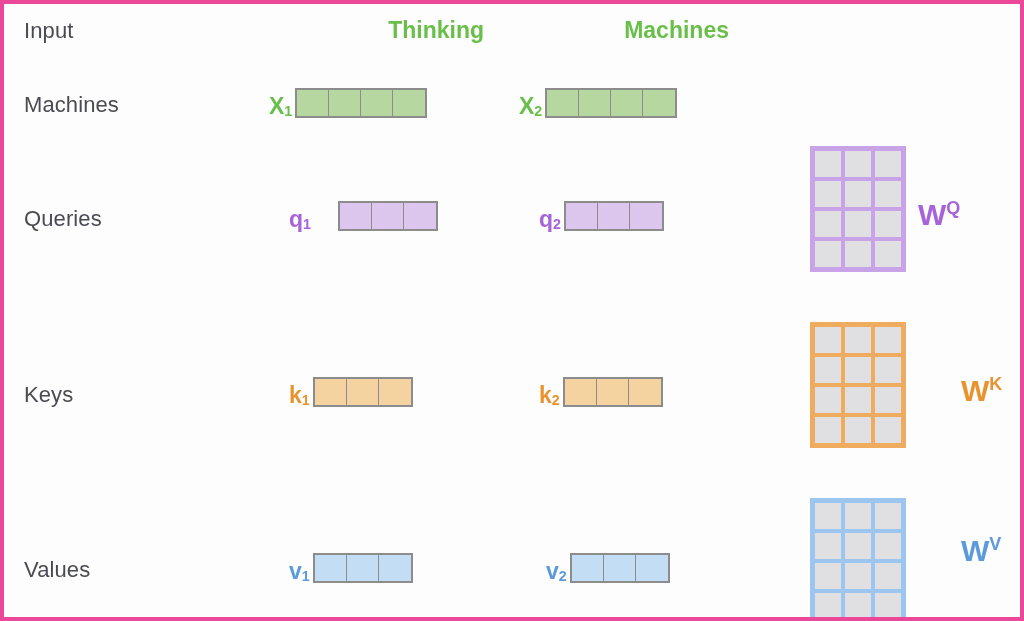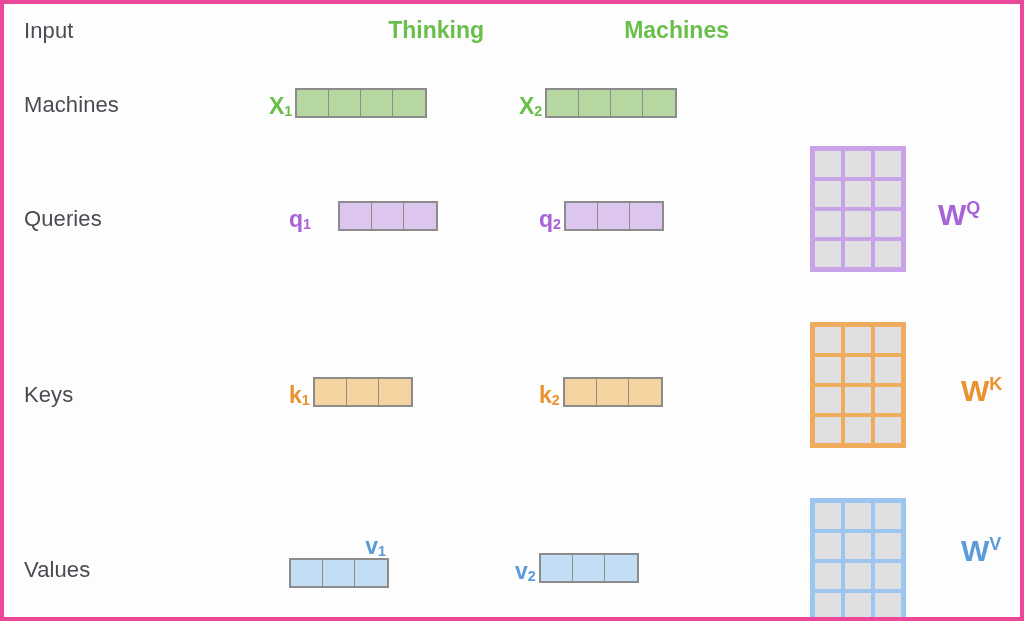--- a/index.html
+++ b/index.html
@@ -182,30 +182,30 @@
 
   <div class="vec-group" style="top:373px; left:535px;">
     <span class="vec-label t-orange"><span>k</span><sub>2</sub></span>
     <span class="vec-cells">
       <span class="cell c-orange"></span>
       <span class="cell c-orange"></span>
       <span class="cell c-orange"></span>
     </span>
   </div>
 
-  <div class="vec-group" style="top:531px; left:285px;flex-direction:column;">
+  <div class="vec-group" style="top:549px; left:285px;">
     <span class="vec-label t-blue"><span>v</span><sub>1</sub></span>
     <span class="vec-cells">
       <span class="cell c-blue"></span>
       <span class="cell c-blue"></span>
       <span class="cell c-blue"></span>
     </span>
   </div>
 
-  <div class="vec-group" style="top:549px; left:511px;">
+  <div class="vec-group" style="top:549px; left:542px;">
     <span class="vec-label t-blue"><span>v</span><sub>2</sub></span>
     <span class="vec-cells">
       <span class="cell c-blue"></span>
       <span class="cell c-blue"></span>
       <span class="cell c-blue"></span>
     </span>
   </div>
 
   <div class="matrix m-purple" style="top:142px; left:806px;">
     <span class="mcell"></span>
@@ -214,21 +214,21 @@
     <span class="mcell"></span>
     <span class="mcell"></span>
     <span class="mcell"></span>
     <span class="mcell"></span>
     <span class="mcell"></span>
     <span class="mcell"></span>
     <span class="mcell"></span>
     <span class="mcell"></span>
     <span class="mcell"></span>
   </div>
-  <div class="w-label t-purple" style="top:196px; left:934px;"><span>W</span><sup>Q</sup></div>
+  <div class="w-label t-purple" style="top:196px; left:914px;"><span>W</span><sup>Q</sup></div>
 
   <div class="matrix m-orange" style="top:318px; left:806px;">
     <span class="mcell"></span>
     <span class="mcell"></span>
     <span class="mcell"></span>
     <span class="mcell"></span>
     <span class="mcell"></span>
     <span class="mcell"></span>
     <span class="mcell"></span>
     <span class="mcell"></span>

